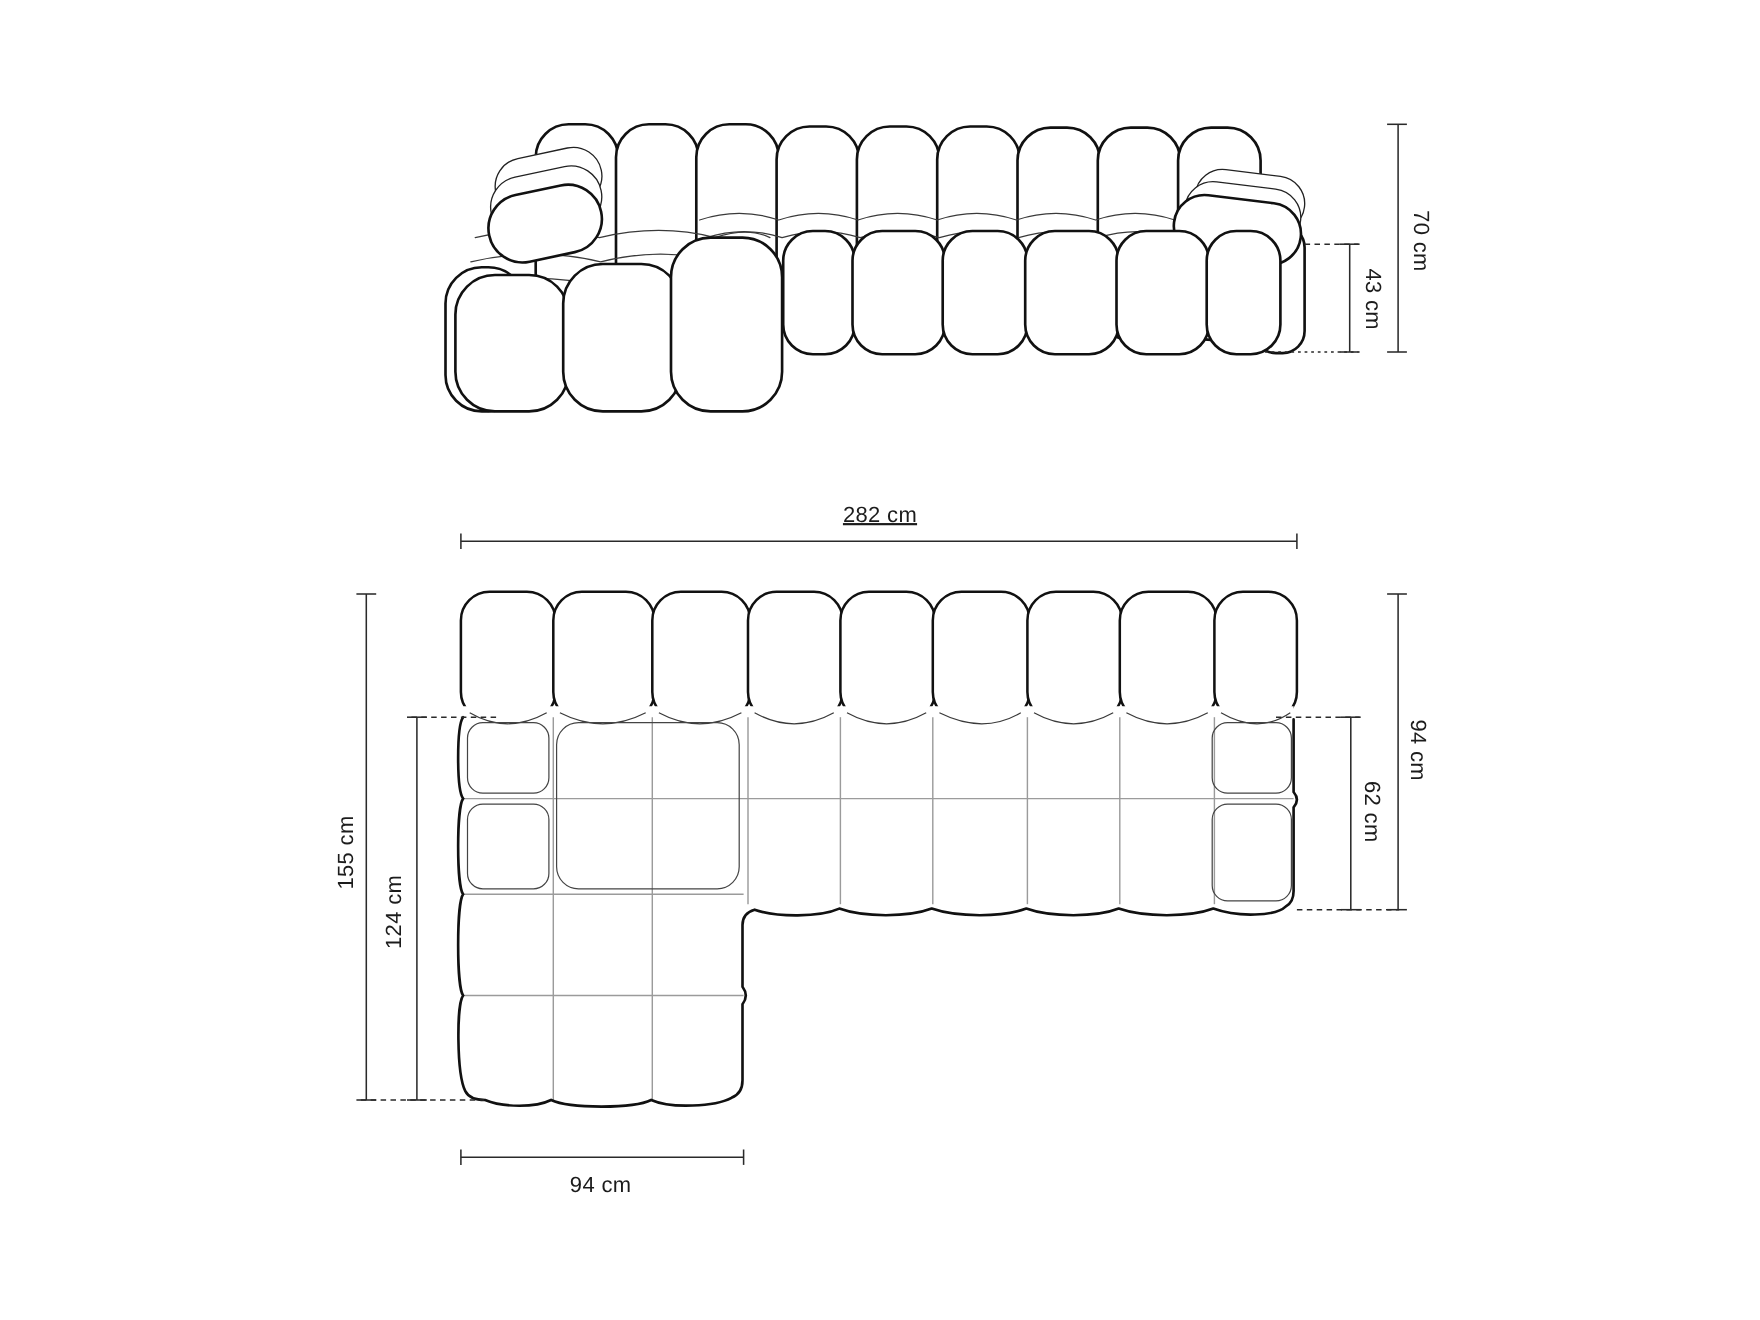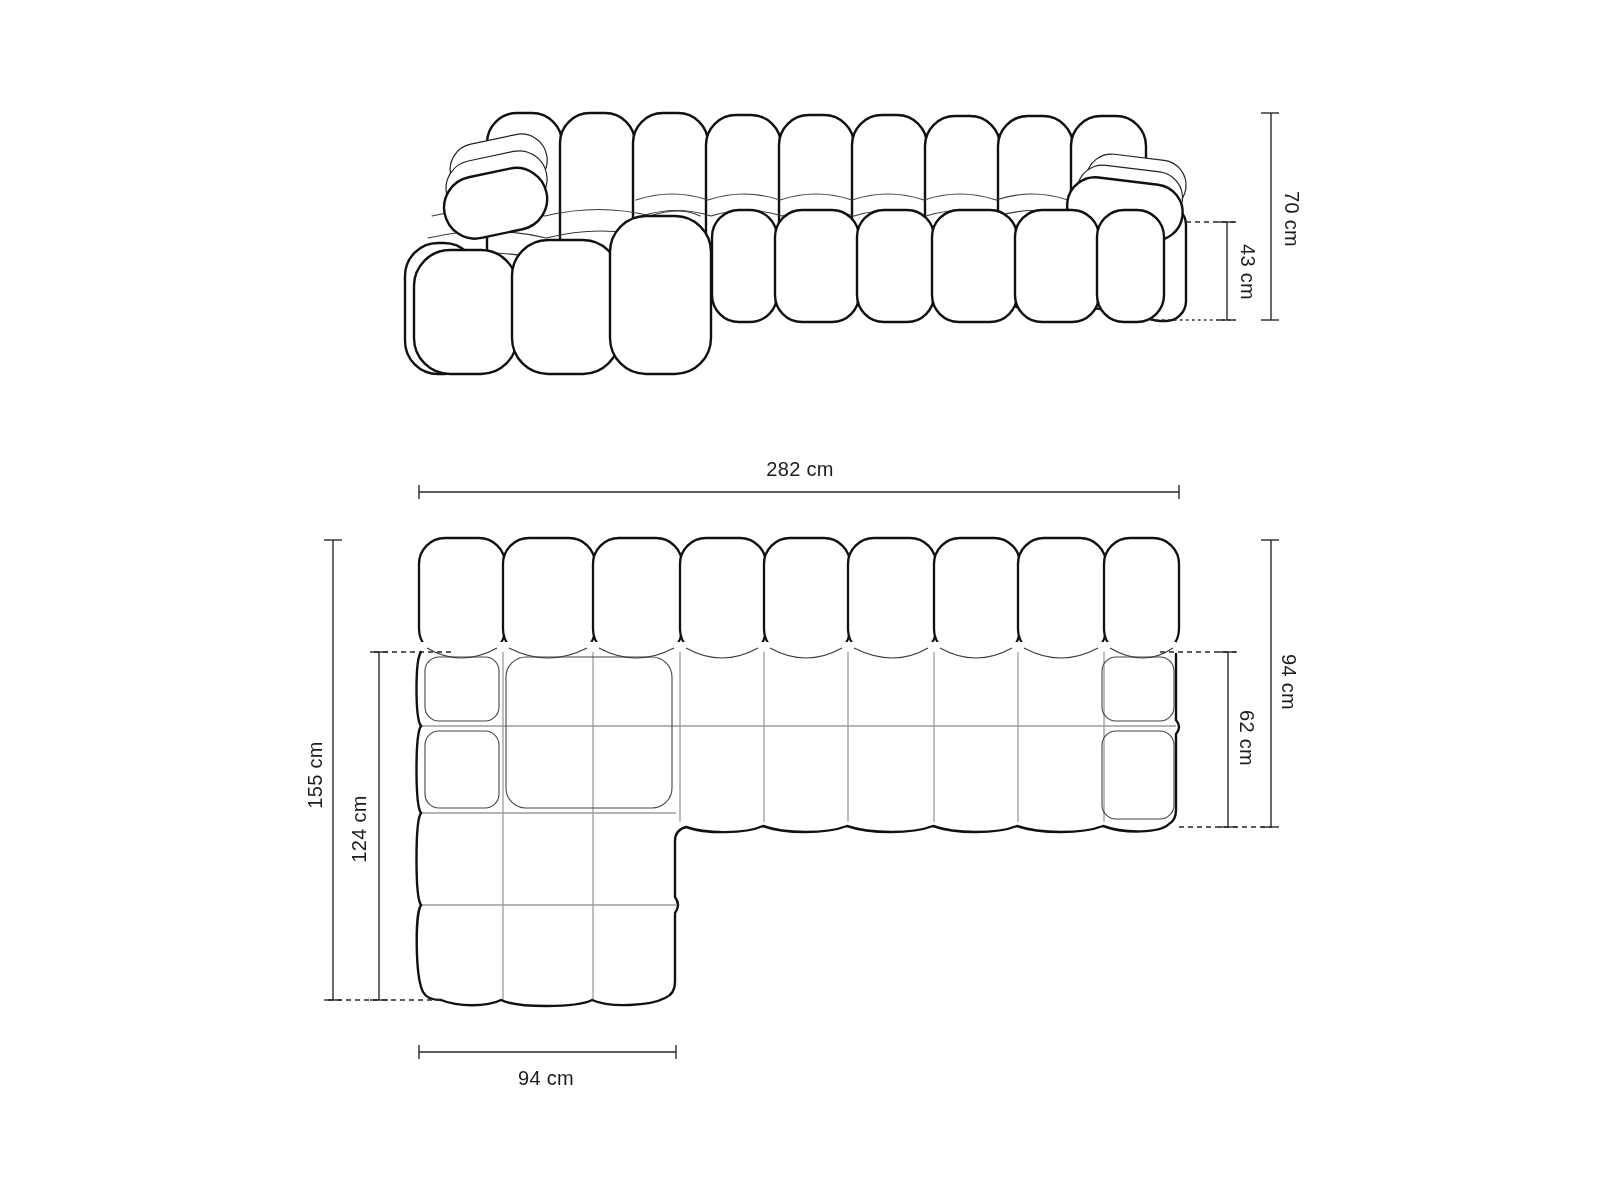--- a/index.html
+++ b/index.html
@@ -202,20 +202,20 @@
         <path d="M 419 1052 H 676"></path>
         <path d="M 419 1045 V 1059"></path>
         <path d="M 676 1045 V 1059"></path>
       </g>
     </g>
   </g>
 </svg>
 
 <div class="dim-label rot-cw" style="left:1291px;top:219px;">70 cm</div>
 <div class="dim-label rot-cw" style="left:1247px;top:272px;">43 cm</div>
-<div class="dim-label" style="left:800px;top:469px;">282 cm</div>
+<div class="dim-label" style="left:800px;top:469px;text-decoration:underline;">282 cm</div>
 <div class="dim-label rot-cw" style="left:1288px;top:682px;">94 cm</div>
 <div class="dim-label rot-cw" style="left:1246px;top:738px;">62 cm</div>
 <div class="dim-label rot-ccw" style="left:315px;top:775px;">155 cm</div>
 <div class="dim-label rot-ccw" style="left:359px;top:829px;">124 cm</div>
 <div class="dim-label" style="left:546px;top:1078px;">94 cm</div>
 
 </div>
 
 </body></html>

